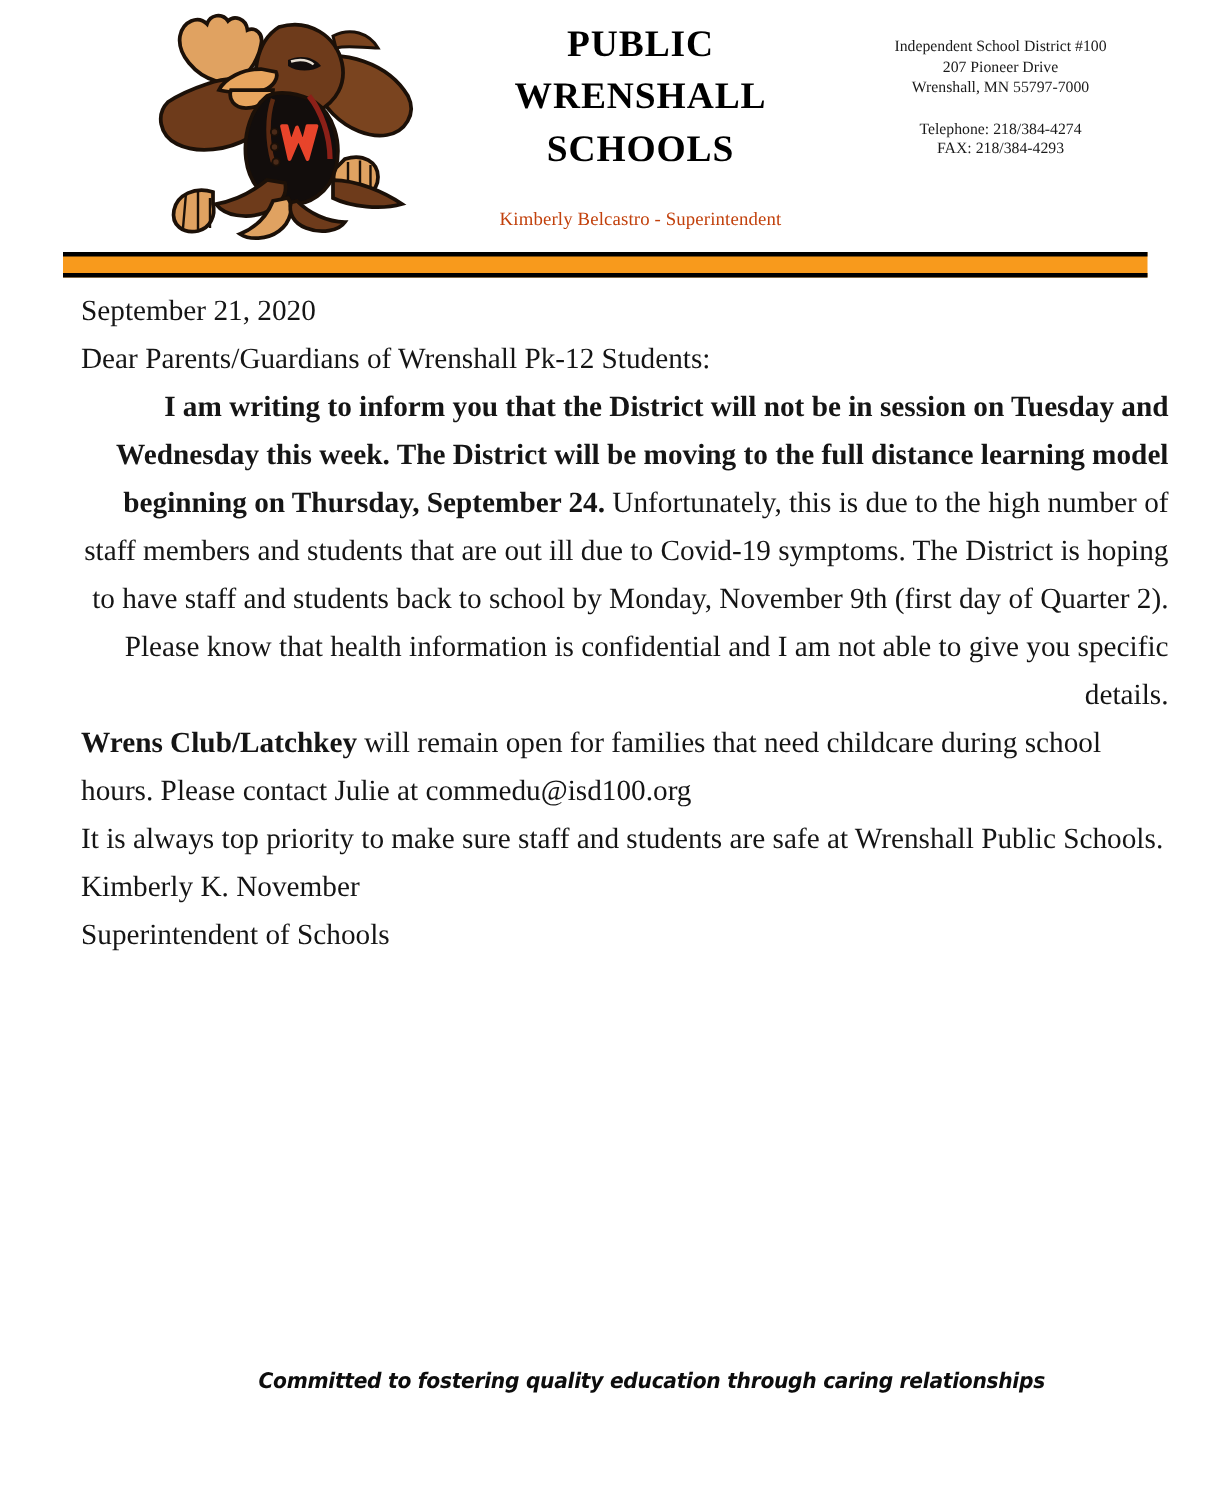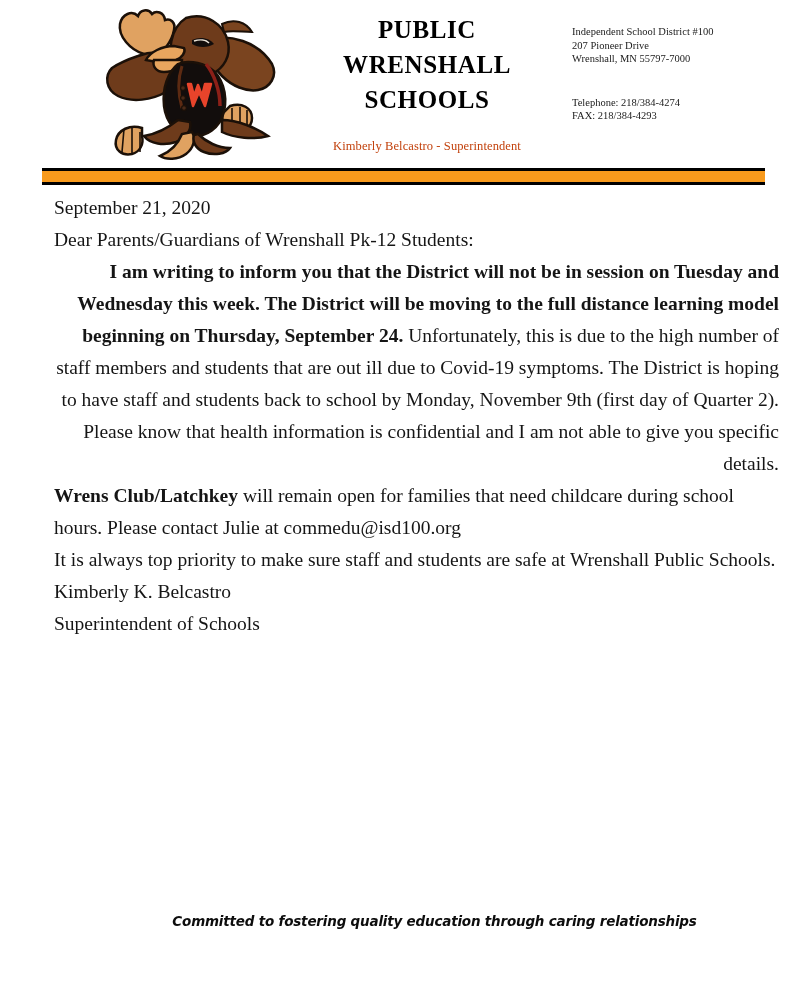--- a/index.html
+++ b/index.html
@@ -52,26 +52,27 @@
     font-size: 12.5px;
     color: #c2410c;
     letter-spacing: 0.1px;
   }
 
   .address-block {
     position: absolute;
     left: 572px;
     top: 25px;
     width: 190px;
+    text-align: center;
     font-family: "Liberation Serif", "DejaVu Serif", serif;
     font-size: 10.5px;
     line-height: 13.5px;
     color: #1a1a1a;
   }
-  .address-block .phone-group { margin-top: 30px; }
+  .address-block .phone-group { margin-top: 14px; }
 
   
   .rule-bar {
     position: absolute;
     left: 42px;
     top: 168px;
     width: 723px;
     height: 17px;
     background: #F89A1C;
     border-top: 3px solid #000000;
@@ -216,17 +217,17 @@
 
   <div class="line salutation">Dear Parents/Guardians of Wrenshall Pk-12 Students:</div>
 
   <p class="para-main"><b>I am writing to inform you that the District will not be in session on Tuesday and Wednesday this week. The District will be moving to the full distance learning model beginning on Thursday, September 24.</b><span>  Unfortunately, this is due to the high number of staff members and students that are out ill due to Covid-19 symptoms.  The District is hoping to have staff and students back to school by Monday, November 9th (first day of Quarter 2). Please know that health information is confidential and I am not able to give you specific details.</span></p>
 
   <p class="para-wrens"><b>Wrens Club/Latchkey</b><span> will remain open for families that need childcare during school hours. Please contact Julie at commedu@isd100.org</span></p>
 
   <p class="para-safe">It is always top priority to make sure staff and students are safe at Wrenshall Public Schools.</p>
 
 
-  <div class="line sig-name">Kimberly K. Belcastro</div>
+  <div class="line sig-name">Kimberly K. November</div>
   <div class="line sig-title">Superintendent of Schools</div>
 </div>
 
 <div class="tagline">Committed to fostering quality education through caring relationships</div>
 
 </body></html>

